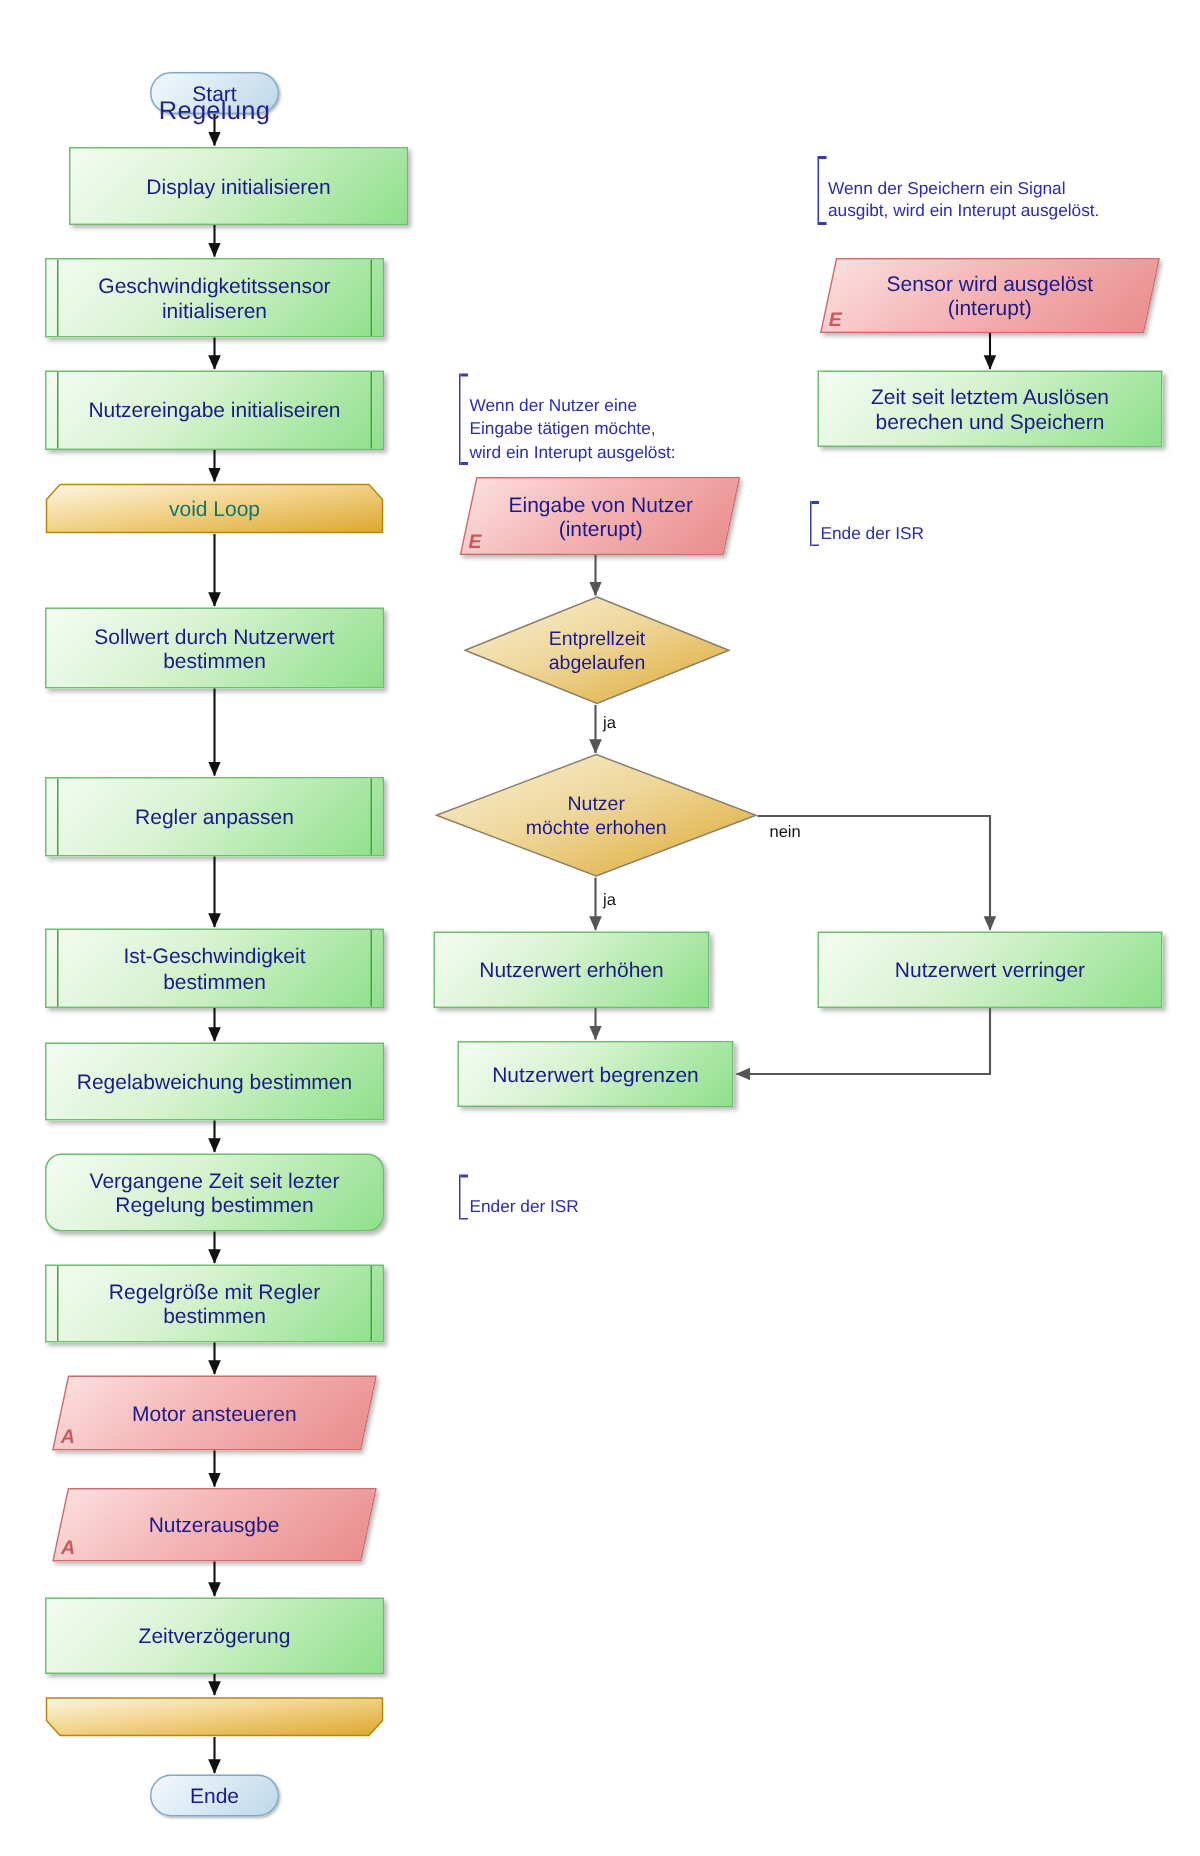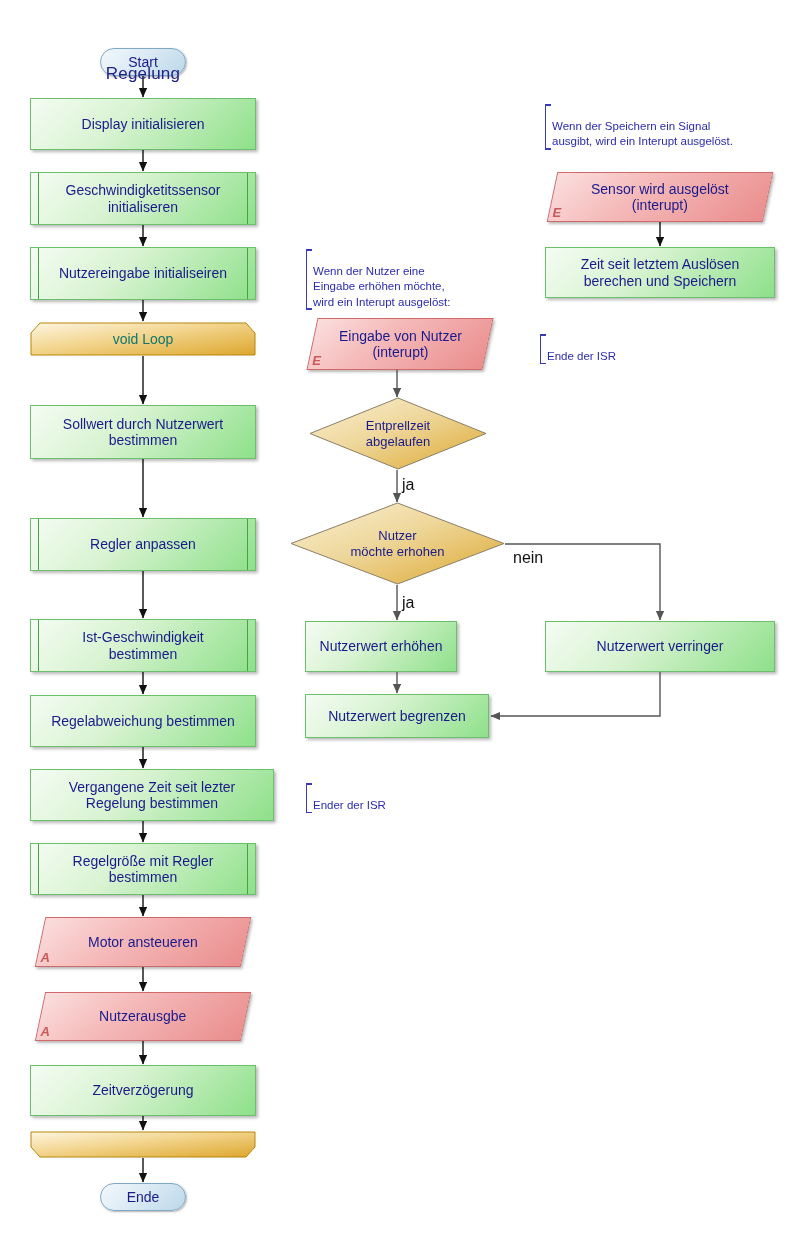--- a/index.html
+++ b/index.html
@@ -67,21 +67,21 @@
 
   
   .note{position:absolute;color:#2b2bb0;font-size:11.5px;line-height:1.32;
         padding-left:6px;border-left:1.6px solid #3a3ab8;white-space:pre-line;}
   .note::before,.note::after{
     content:"";position:absolute;left:0;width:5px;height:1.6px;background:#3a3ab8;}
   .note::before{top:0;}
   .note::after{bottom:0;}
 
   
-  .edge-lbl{position:absolute;font-size:16px;color:#111;}
+  .edge-lbl{position:absolute;font-size:11px;color:#111;}
   svg.links{position:absolute;left:0;top:0;width:800px;height:1237px;
             pointer-events:none;z-index:1;}
 </style>
 </head>
 <body>
 
 <div id="canvas">
 
   <svg class="links" viewBox="0 0 800 1237">
     <defs>
@@ -128,21 +128,21 @@
   </svg>
 
   <div class="node title" style="left:78px;top:14px;width:130px;height:24px;margin-top:48px;">
     <span class="lbl" style="white-space: pre-line;">Regelung</span>
   </div>
 
   <div class="node term" style="left:100px;top:48px;width:86px;height:28px;">
     <span class="lbl" style="white-space: pre-line;">Start</span>
   </div>
 
-  <div class="node proc" style="left:30px;top:98px;width:226px;height:52px;">
+  <div class="node proc" style="left:46px;top:98px;width:226px;height:52px;">
     <span class="lbl" style="white-space: pre-line;">Display initialisieren</span>
   </div>
 
   <div class="node proc sub" style="left:30px;top:172px;width:226px;height:53px;">
     <span class="lbl" style="white-space: pre-line;">Geschwindigketitssensor
 initialiseren</span>
   </div>
 
   <div class="node proc sub" style="left:30px;top:247px;width:226px;height:53px;">
     <span class="lbl" style="white-space: pre-line;">Nutzereingabe initialiseiren</span>
@@ -175,21 +175,21 @@
 
   <div class="node proc sub" style="left:30px;top:619px;width:226px;height:53px;">
     <span class="lbl" style="white-space: pre-line;">Ist-Geschwindigkeit
 bestimmen</span>
   </div>
 
   <div class="node proc" style="left:30px;top:695px;width:226px;height:52px;">
     <span class="lbl" style="white-space: pre-line;">Regelabweichung bestimmen</span>
   </div>
 
-  <div class="node proc" style="left:30px;top:769px;width:244px;height:52px;">
+  <div class="node proc" style="left:30px;top:769px;width:226px;height:52px;border-radius:11px;">
     <span class="lbl" style="white-space: pre-line;">Vergangene Zeit seit lezter
 Regelung bestimmen</span>
   </div>
 
   <div class="node proc sub" style="left:30px;top:843px;width:226px;height:52px;">
     <span class="lbl" style="white-space: pre-line;">Regelgröße mit Regler
 bestimmen</span>
   </div>
 
   <div class="node io" style="left:40px;top:917px;width:206px;height:50px;">
@@ -221,21 +221,21 @@
       <span style="white-space: pre-line;"></span>
     </div>
   </div>
 
   <div class="node term" style="left:100px;top:1183px;width:86px;height:28px;">
     <span class="lbl" style="white-space: pre-line;">Ende</span>
   </div>
 
   <div class="note" style="left:306px;top:249px;width:210px;">
     <span style="white-space: pre-line;">Wenn der Nutzer eine
-Eingabe erhöhen möchte,
+Eingabe tätigen möchte,
 wird ein Interupt ausgelöst:</span>
   </div>
 
   <div class="node io" style="left:312px;top:318px;width:176px;height:52px;">
     <span class="io-tag">E</span>
     <span class="lbl" style="white-space: pre-line;">Eingabe von Nutzer
 (interupt)</span>
   </div>
 
   <div class="dec-wrap" style="left:309px;top:397px;width:178px;height:73px;">
@@ -268,21 +268,21 @@
       <path d="M107.5,1 L214,41.5 L107.5,82 L1,41.5 Z" fill="url(#dg2)" stroke="#8a7f6a" stroke-width="1"></path>
     </svg>
     <div class="dec-txt">
       <span style="white-space: pre-line;">Nutzer
 möchte erhohen</span>
     </div>
   </div>
   <div class="edge-lbl" style="left:513px;top:549px;">nein</div>
   <div class="edge-lbl" style="left:402px;top:594px;">ja</div>
 
-  <div class="node proc" style="left:305px;top:621px;width:152px;height:51px;">
+  <div class="node proc" style="left:289px;top:621px;width:184px;height:51px;">
     <span class="lbl" style="white-space: pre-line;">Nutzerwert erhöhen</span>
   </div>
 
   <div class="node proc" style="left:545px;top:621px;width:230px;height:51px;">
     <span class="lbl" style="white-space: pre-line;">Nutzerwert verringer</span>
   </div>
 
   <div class="node proc" style="left:305px;top:694px;width:184px;height:44px;">
     <span class="lbl" style="white-space: pre-line;">Nutzerwert begrenzen</span>
   </div>

